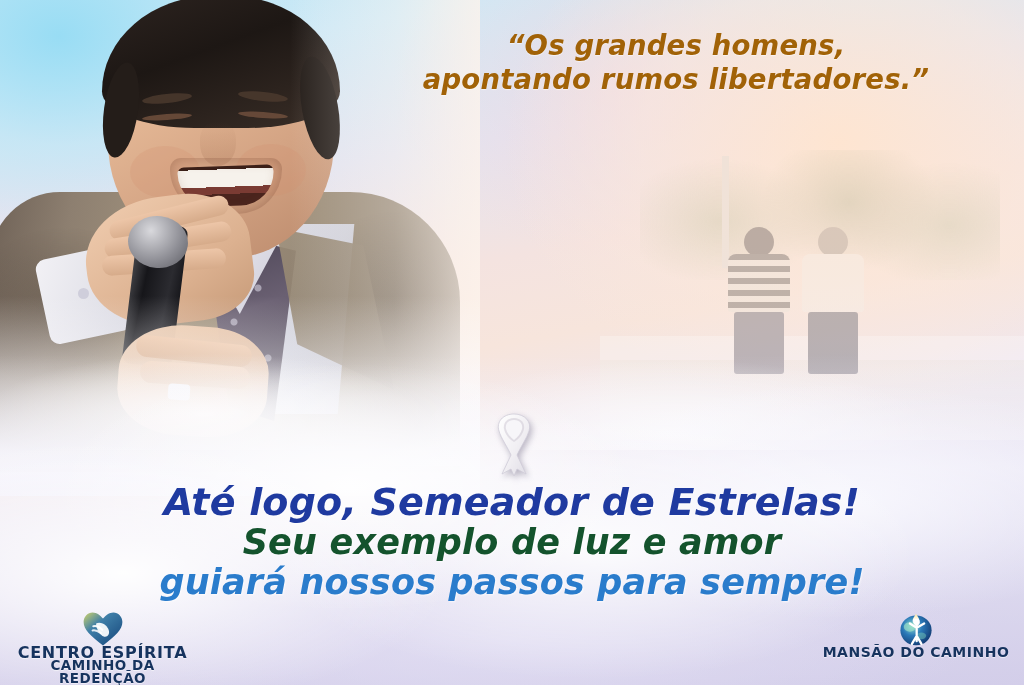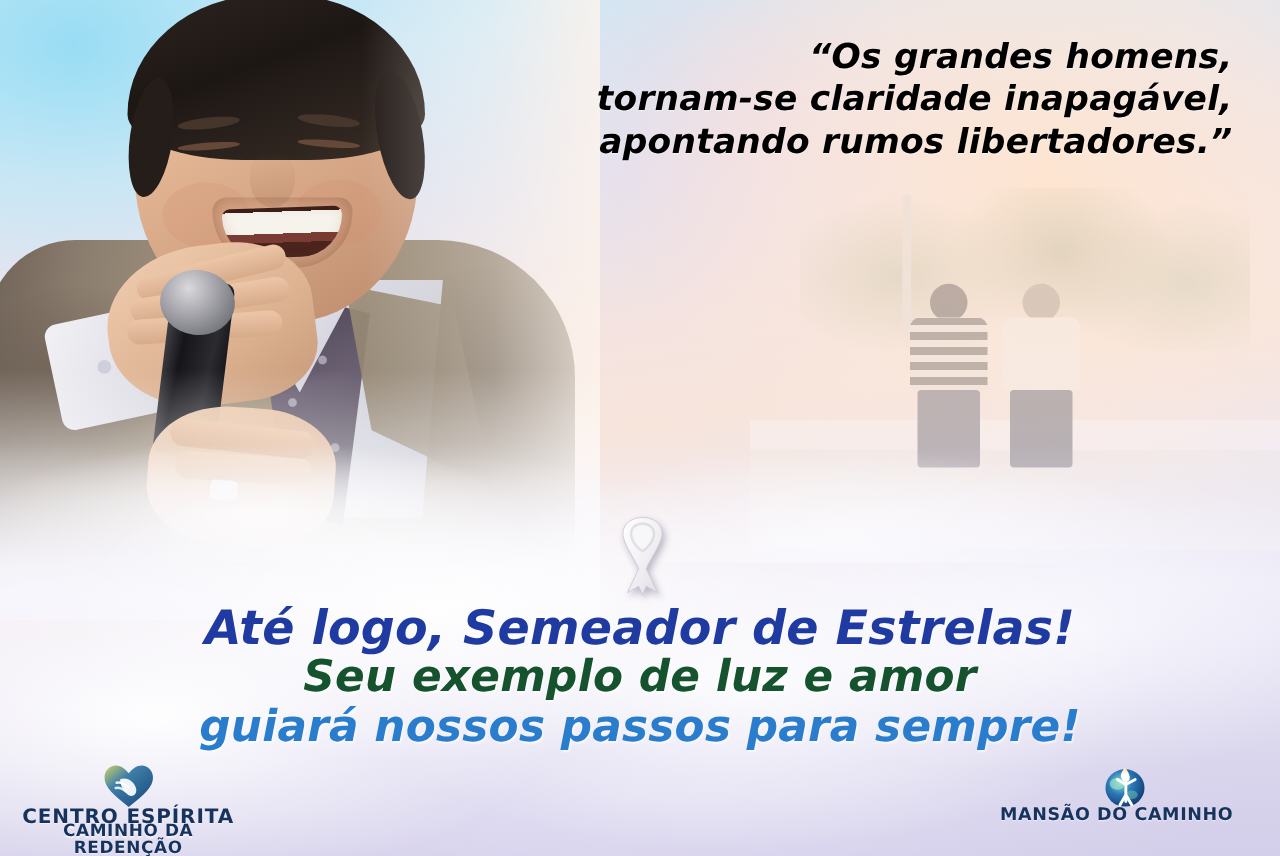--- a/index.html
+++ b/index.html
@@ -187,25 +187,25 @@
     background:linear-gradient(180deg, rgba(255,255,255,0) 0%, rgba(252,251,255,.55) 44%, rgba(246,245,252,.95) 78%, #f3f1fa 100%);
   }
   .p-fade-r{
     position:absolute;left:300px;top:0;width:190px;height:470px;
     background:linear-gradient(90deg, rgba(255,255,255,0) 0%, rgba(253,246,240,.35) 55%, rgba(253,244,236,.8) 100%);
   }
 
   
   .quote{
     position:absolute;right:38px;top:28px;width:620px;
-    text-align:right;
+    text-align:center;
     font-style:italic;font-weight:bold;
     font-size:27.5px;line-height:34px;
     letter-spacing:.2px;
-    color:#000000;
+    color:#a16207;
     text-shadow:0 1px 1px rgba(255,255,255,.55);
   }
   .quote div{white-space:nowrap;}
   .quote-attr{
     position:absolute;right:38px;top:170px;width:620px;
     text-align:right;
     font-style:italic;font-weight:bold;
     font-size:14.5px;letter-spacing:.3px;
     color:#1e3b63;
     text-shadow:0 1px 1px rgba(255,255,255,.5);
@@ -221,21 +221,21 @@
     font-style:italic;font-weight:bold;
     letter-spacing:.2px;
   }
   .message .ml{line-height:40px;white-space:nowrap;}
   .ml1{font-size:38px;color:#1f3aa0;text-shadow:1px 1px 2px rgba(255,255,255,.7);}
   .ml2{font-size:35px;color:#14532d;text-shadow:1px 1px 2px rgba(255,255,255,.7);}
   .ml3{font-size:35px;color:#2a7ccc;text-shadow:1px 1px 2px rgba(255,255,255,.7);}
 
   
   .logo-left{position:absolute;left:10px;top:612px;width:185px;text-align:center;}
-  .logo-right{position:absolute;right:24px;top:612px;width:200px;}
+  .logo-right{position:absolute;right:8px;top:612px;width:200px;text-align:center;}
   .logo-mark{height:34px;display:flex;align-items:center;justify-content:center;}
   .logo-cap{
     color:#16335e;font-weight:bold;line-height:13px;
     text-shadow:0 1px 1px rgba(255,255,255,.6);
   }
   .cap-sm{font-size:16px;letter-spacing:.7px;}
   .cap-lg{font-size:13.5px;letter-spacing:.5px;}
   .cap-one{font-size:14px;letter-spacing:.5px;}
 </style>
 </head>
@@ -298,21 +298,20 @@
     <div class="p-ring"></div>
     <div class="p-fade-r"></div>
     <div class="p-fade"></div>
   </div>
 
   <div class="clouds-top"></div>
   <div class="clouds"></div>
 
   <div class="quote">
     <div>“Os grandes homens,</div>
-    <div>tornam-se claridade inapagável,</div>
     <div>apontando rumos libertadores.”</div>
   </div>
 
   <div class="ribbon">
     <svg viewBox="0 0 72 72" width="72" height="72" aria-hidden="true">
       <defs>
         <linearGradient id="rg" x1="0" y1="0" x2="1" y2="1">
           <stop offset="0%" stop-color="#ffffff"></stop>
           <stop offset="55%" stop-color="#f1eff3"></stop>
           <stop offset="100%" stop-color="#dedbe4"></stop>

